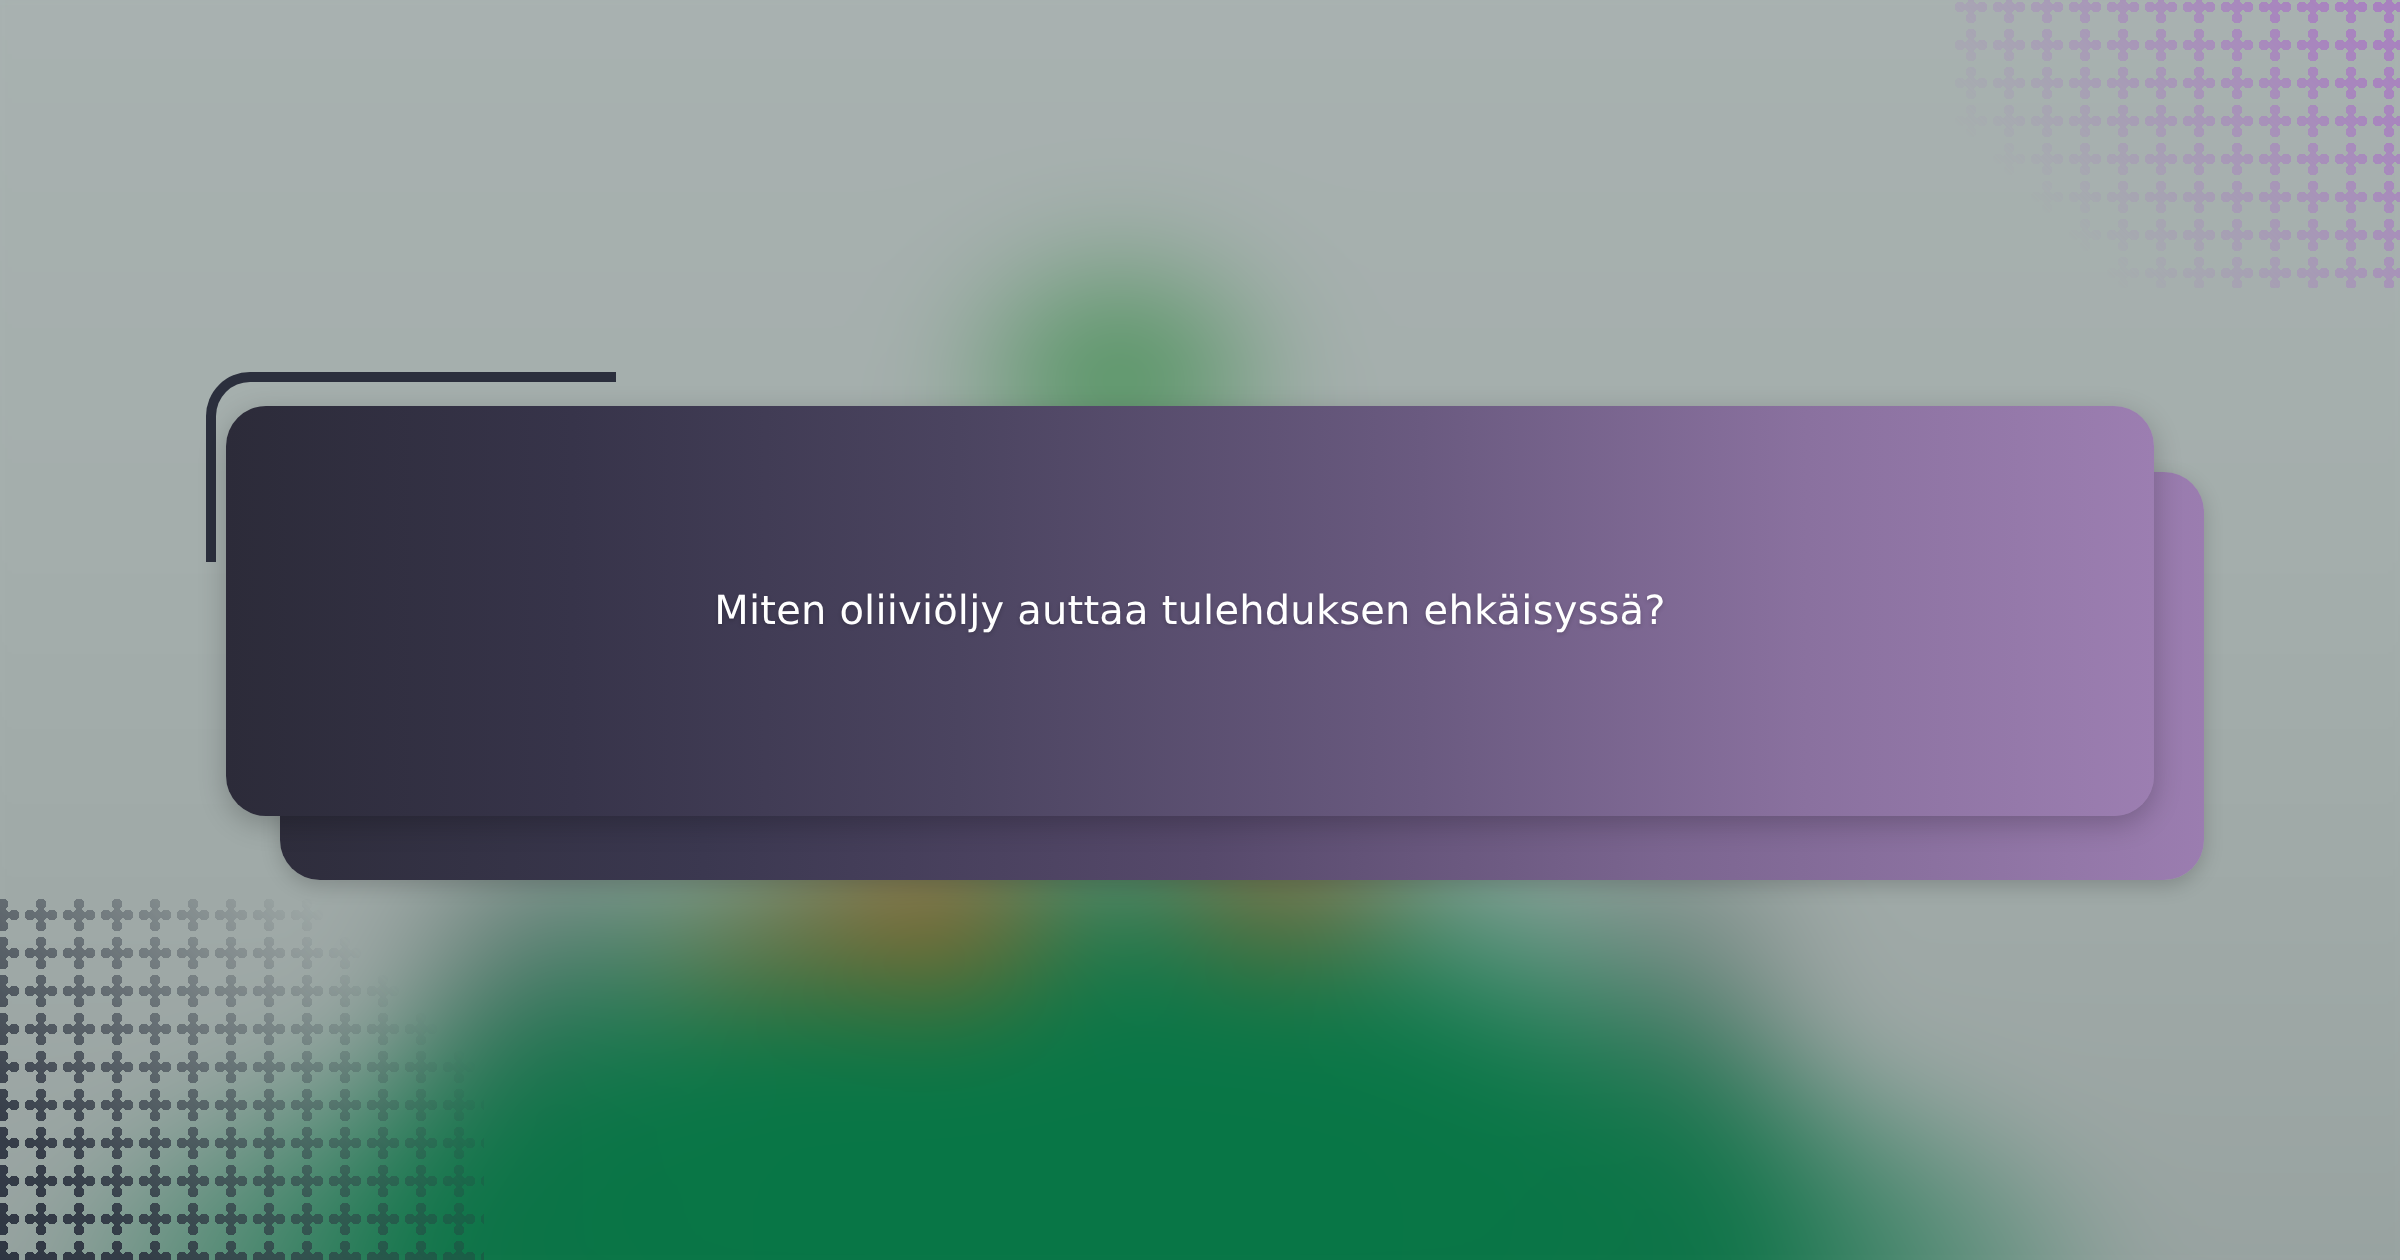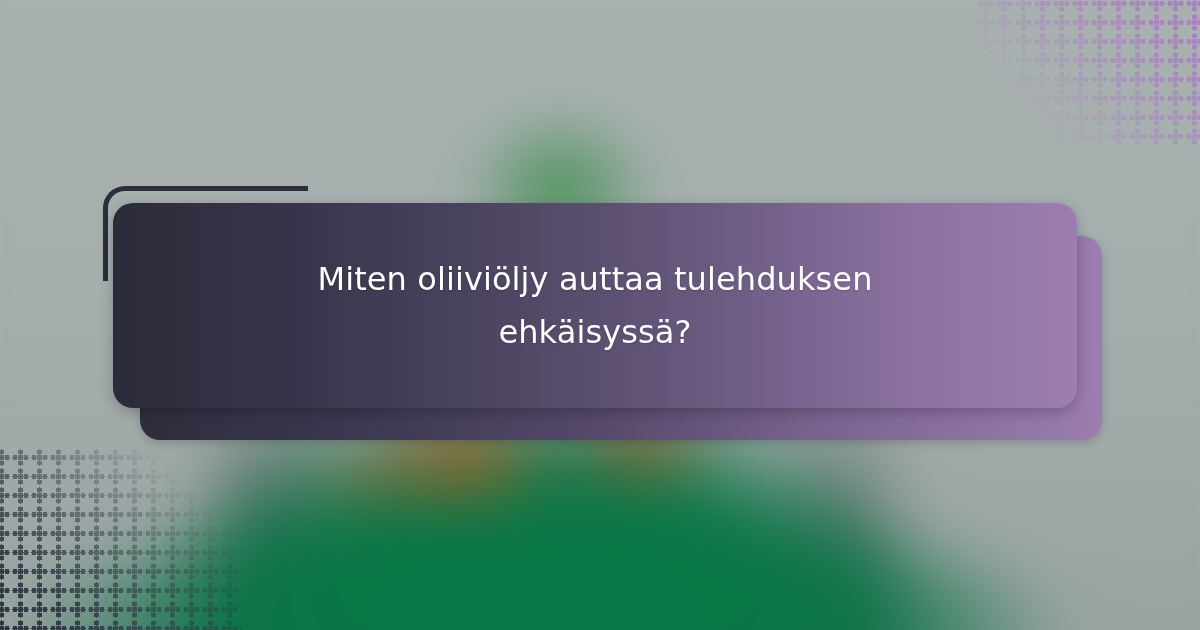--- a/index.html
+++ b/index.html
@@ -97,21 +97,21 @@
     box-shadow:0 4px 14px rgba(0,0,0,.22);
     display:flex;
     align-items:center;
     justify-content:center;
   }
 
   .card-title {
     width:640px;
     text-align:center;
     color:#ffffff;
-    font-size:32px;
+    font-size:20px;
     line-height:1.65;
     font-weight:400;
     letter-spacing:.1px;
     text-shadow:0 1px 2px rgba(0,0,0,.18);
   }
 </style>
 </head>
 <body>
 
 <div class="stage">

